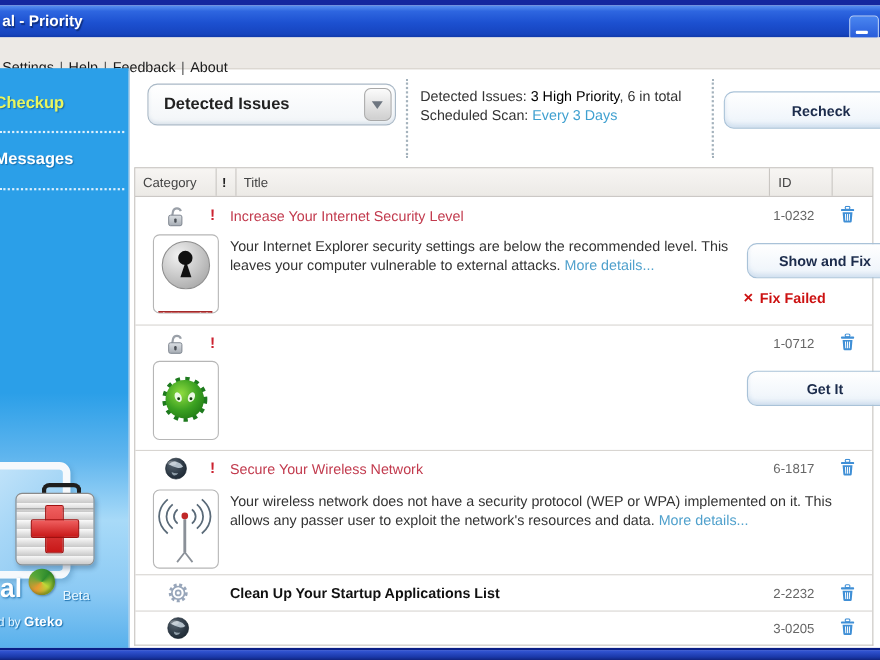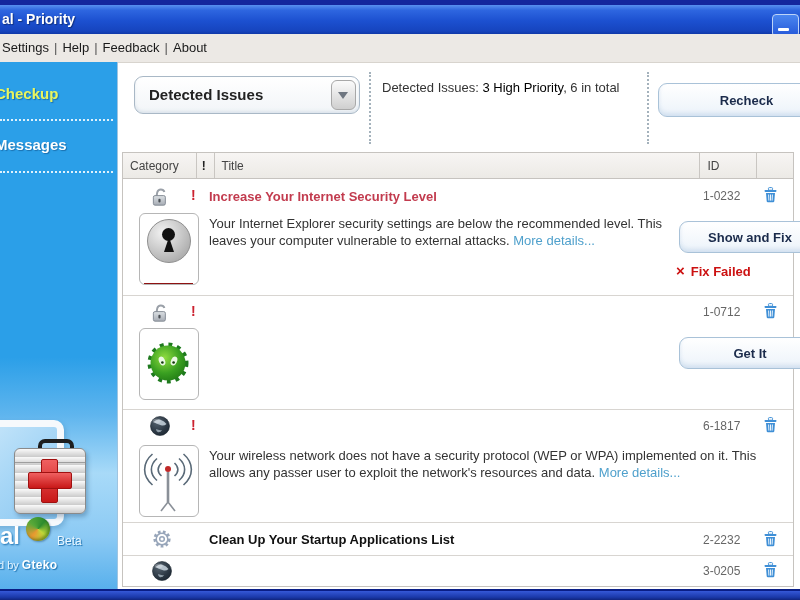--- a/index.html
+++ b/index.html
@@ -10,21 +10,21 @@
   
   .top-edge{left:0;top:0;width:800px;height:5px;background:#14279E;}
   .titlebar{left:0;top:5px;width:800px;height:29px;
     background:linear-gradient(180deg,#5890F0 0%,#2E66E0 18%,#1C50D0 55%,#1644BE 90%,#0F38A8 100%);}
   .title-text{left:2px;top:6px;color:#fff;font-weight:bold;font-size:14px;text-shadow:1px 1px 1px #10307E;}
   .min-btn{left:772px;top:9px;width:25px;height:21px;border:1px solid #BDD4F8;border-radius:4px;
     background:linear-gradient(180deg,#4A86F0,#2558D8);}
   .min-glyph{left:5px;top:13px;width:11px;height:3px;background:#fff;border-radius:1px;}
   .menubar{left:0;top:34px;width:800px;height:28px;background:#ECE9E5;border-bottom:1px solid #D8D4CE;}
   .menu-row{left:2px;top:6px;font-size:13px;color:#1A1A1A;white-space:nowrap;}
-  .menu-row span{display:inline-block;}
+  .menu-row span{display:inline-block;margin-top:13px;}
   .menu-sep{color:#555;margin:0 5px;}
 
   
   .sidebar{left:0;top:62px;width:117px;height:527px;overflow:hidden;
     background:linear-gradient(180deg,#2B9FE8 0%,#2B9FE8 56%,#5FB5EE 67%,#A8DAF8 78%,#8CCAF4 90%,#58B0EC 100%);
     border-right:1px solid #9FC4E0;}
   .side-item{left:-5px;font-weight:bold;font-size:15px;white-space:nowrap;}
   .side-item.active{color:#E9F55E;text-shadow:1px 1px 1px #1A6FAE;}
   .side-item.idle{color:#FFFFFF;text-shadow:1px 1px 1px #1A6FAE;}
   .side-dots{left:0;width:113px;height:0;border-top:2px dotted rgba(255,255,255,.85);}
@@ -65,21 +65,21 @@
     display:flex;align-items:center;justify-content:center;}
   .recheck{left:658px;top:83px;width:175px;height:32px;}
 
   
   .thead{left:122px;top:152px;width:672px;height:27px;background:linear-gradient(180deg,#F7F5F3,#ECEAE6);
     border:1px solid #C6C3BF;box-sizing:border-box;display:flex;font-size:12px;color:#444;}
   .thead .cell{display:flex;align-items:center;padding-left:7px;border-right:1px solid #C9C6C2;box-sizing:border-box;}
   .tbody{left:122px;top:179px;width:672px;height:408px;border:1px solid #C6C3BF;border-top:none;box-sizing:border-box;}
   .row{position:absolute;left:0;width:670px;border-bottom:1px solid #D8D5D1;box-sizing:border-box;}
   .bang{position:absolute;left:68px;color:#CC2230;font-weight:bold;font-size:14px;}
-  .issue-title{position:absolute;left:86px;font-size:13px;color:#C23B4E;white-space:nowrap;font-weight:bold;}
+  .issue-title{position:absolute;left:86px;font-size:13px;color:#C23B4E;white-space:nowrap;}
   .task-title{position:absolute;left:86px;font-size:13px;color:#111;font-weight:bold;white-space:nowrap;}
   .rid{position:absolute;left:580px;font-size:12px;color:#666;}
   .trash{position:absolute;left:640px;cursor:pointer;}
   .thumb{position:absolute;left:16px;width:58px;height:70px;background:#fff;border:1px solid #B6B6B6;
     border-radius:6px;overflow:hidden;}
   .desc{position:absolute;left:86px;font-size:13px;line-height:16.5px;color:#333;}
   .link{color:#4FA0CC;cursor:pointer;}
   .row-btn{position:absolute;left:556px;width:140px;height:30px;}
   .status-fail{position:absolute;left:553px;color:#CC1111;font-weight:bold;font-size:13px;}
   .status-fail .fx{font-size:15px;margin-right:6px;}
@@ -157,20 +157,23 @@
 
     <div class="abs brand-name">al</div>
     <div class="abs swirl"></div>
     <div class="abs brand-beta">Beta</div>
     <div class="abs powered"><span>d by </span><b>Gteko</b></div>
   </div>
   <div class="abs vdots" style="left:369px"></div>
   <div class="abs stats" style="left:382px;top:80px">
     <span>Detected Issues: </span><span class="hl-red">3 High Priority</span><span>, 6 in total</span>
   </div>
+  <div class="abs stats" style="left:382px;top:97px">
+    <span>Scheduled Scan: </span><span class="hl-blue">Every 3 Days</span>
+  </div>
   <div class="abs vdots" style="left:647px"></div>
   <div class="abs btn recheck">Recheck</div>
 
   <div class="abs thead">
     <div class="cell" style="width:75px">Category</div>
     <div class="cell" style="width:18px;padding-left:5px;font-weight:bold;color:#222">!</div>
     <div class="cell" style="width:495px">Title</div>
     <div class="cell" style="width:57px">ID</div>
     <div class="cell" style="width:37px;border-right:none"></div>
   </div>
@@ -235,20 +238,21 @@
     </div>
 
     <div class="row" style="top:231px;height:113px">
       <svg class="cat-icon" style="top:5px" width="22" height="22" viewBox="0 0 22 22">
         <circle cx="11" cy="11" r="9.5" fill="url(#globeG)" stroke="#14202A" stroke-width="0.6"></circle>
         <path d="M4.5 7 q3.5 -3.5 7 -2.2 q4 1.2 6 4.2 q-2.5 2.2 -5.5 1.2 q-4.5 -1.2 -7.5 -3.2 z" fill="#C0CCD6" opacity="0.9"></path>
         <path d="M7 14 q3 1.5 6 1 q-1 2.5 -4 2.2 q-2 -0.8 -2 -3.2 z" fill="#A8B6C0" opacity="0.8"></path>
         <ellipse cx="7.5" cy="6" rx="4" ry="2.2" fill="#fff" opacity="0.25"></ellipse>
       </svg>
       <div class="bang" style="top:7px">!</div>
+      <div class="issue-title" style="top:9px">Secure Your Wireless Network</div>
       <div class="rid" style="top:9px">6-1817</div>
       <svg class="trash" style="top:7px" width="15" height="16" viewBox="0 0 15 16">
         <rect x="5.4" y="0.6" width="4.2" height="2.6" rx="1" fill="none" stroke="#3F8FD6"></rect>
         <rect x="1.5" y="2.9" width="12" height="2" rx="0.8" fill="#3F8FD6"></rect>
         <path d="M3 6 h9 l-0.7 8.2 a1.2 1.2 0 0 1 -1.2 1.1 H4.9 a1.2 1.2 0 0 1 -1.2 -1.1 Z" fill="#3F8FD6"></path>
         <line x1="5.6" y1="7.5" x2="5.9" y2="13.6" stroke="#fff" stroke-width="0.9"></line>
         <line x1="7.5" y1="7.5" x2="7.5" y2="13.6" stroke="#fff" stroke-width="0.9"></line>
         <line x1="9.4" y1="7.5" x2="9.1" y2="13.6" stroke="#fff" stroke-width="0.9"></line>
       </svg>
       <div class="thumb" style="top:35px">

